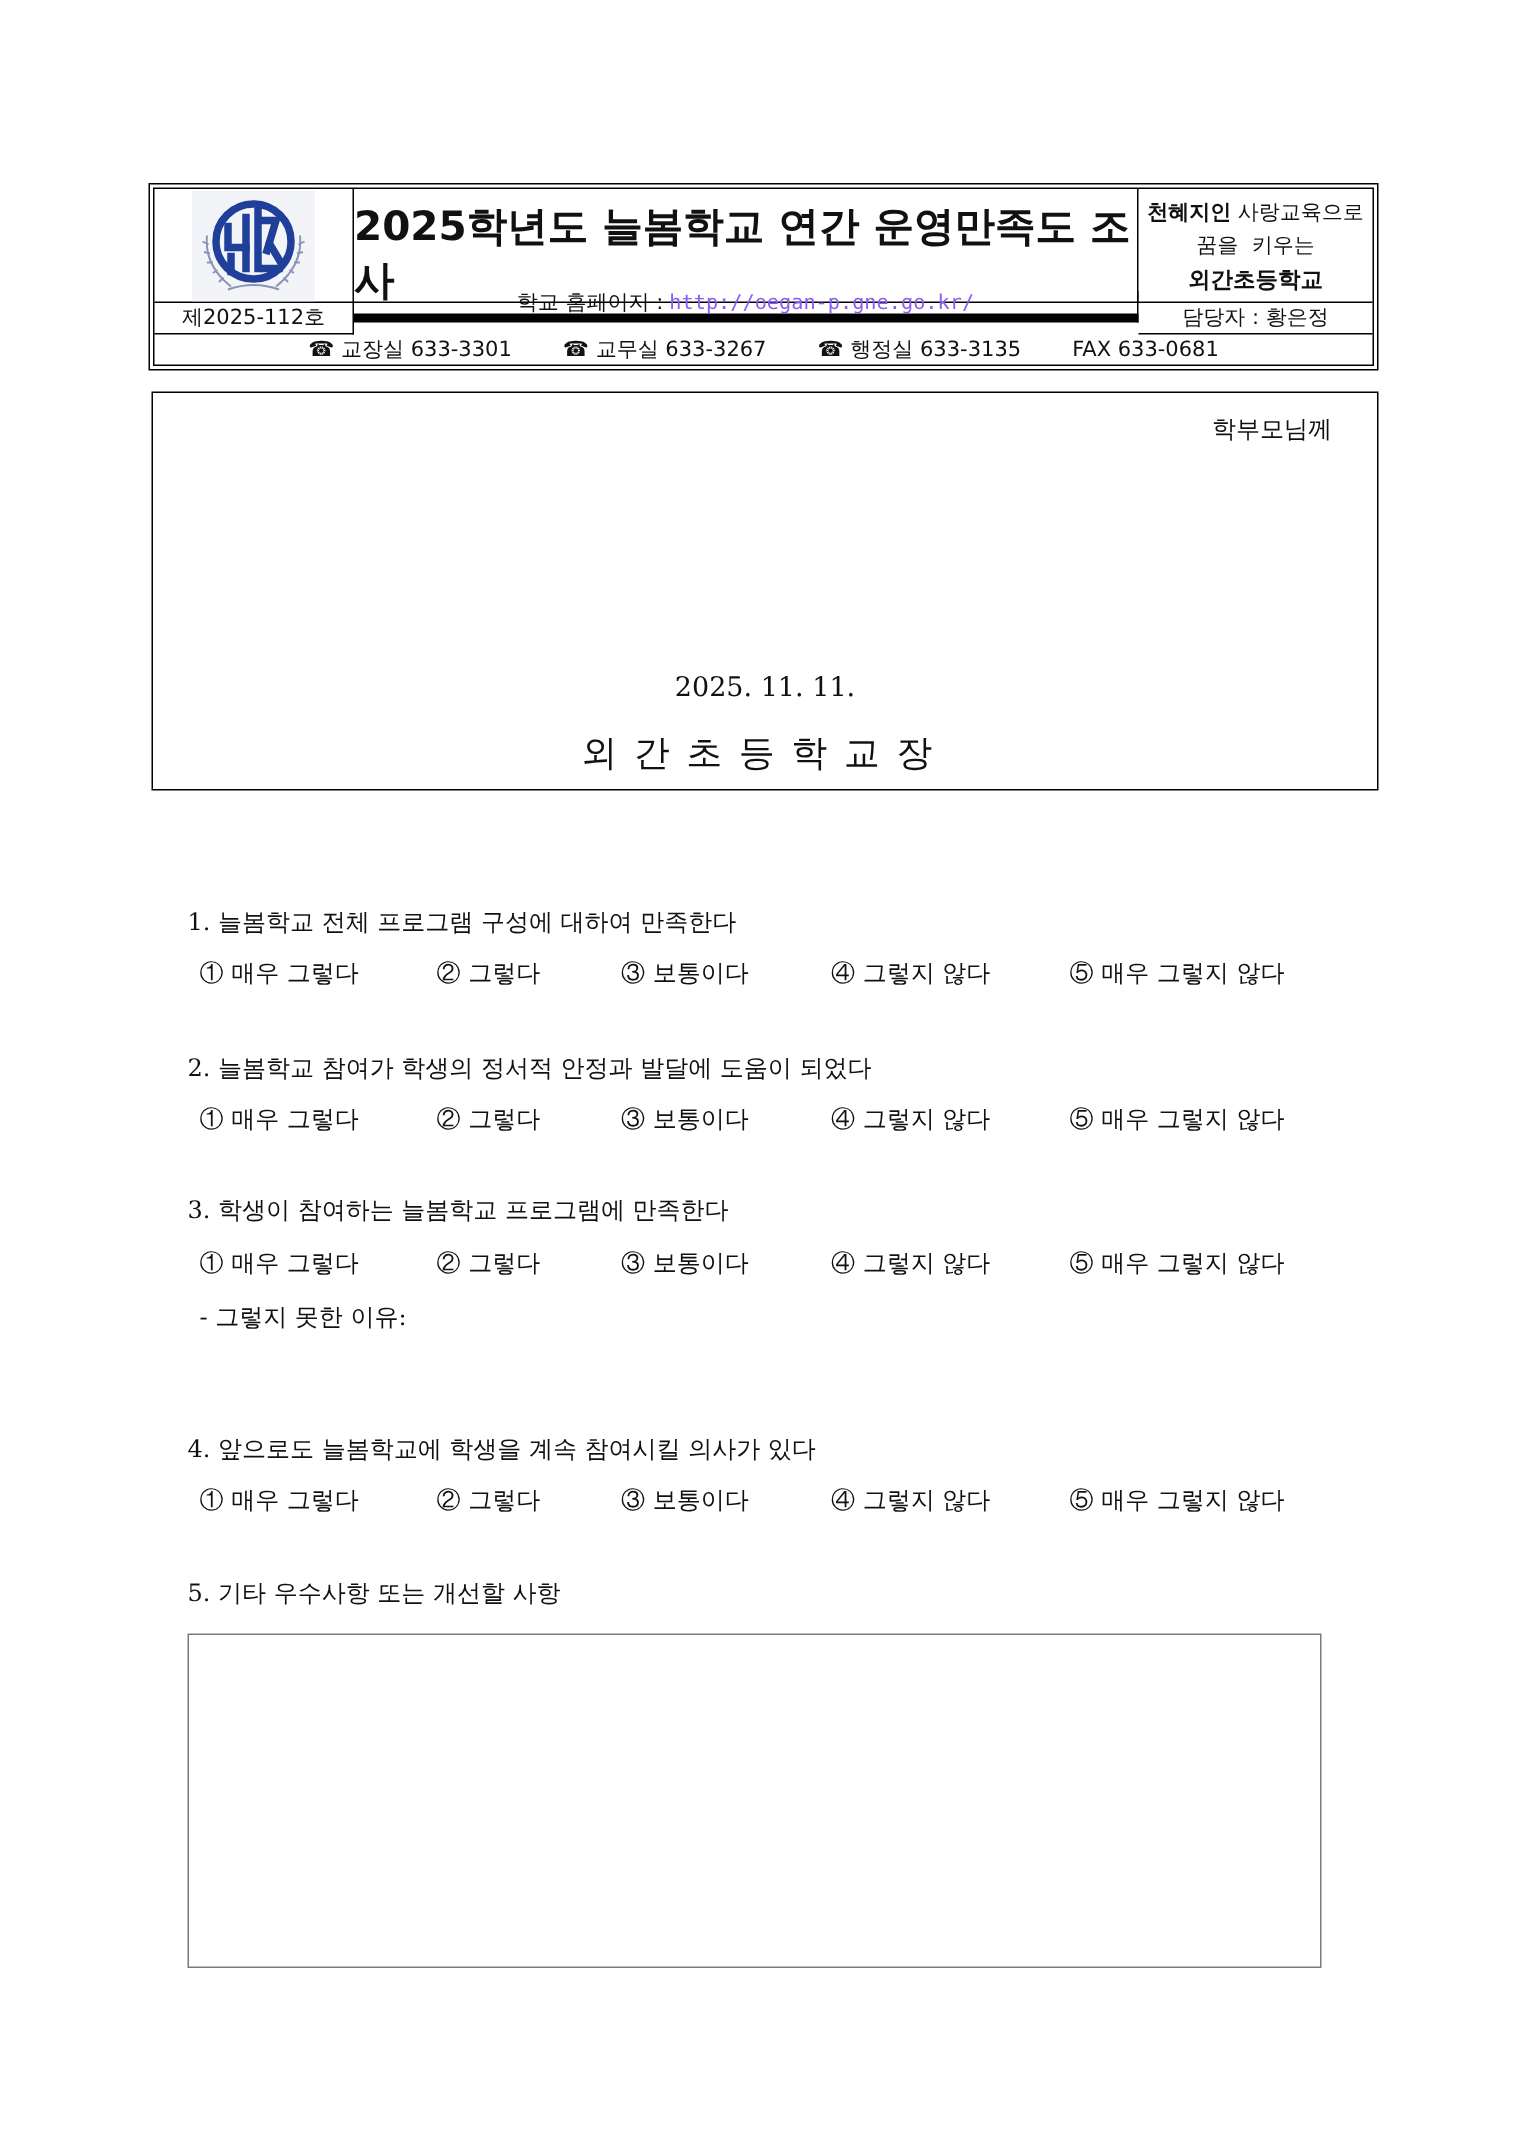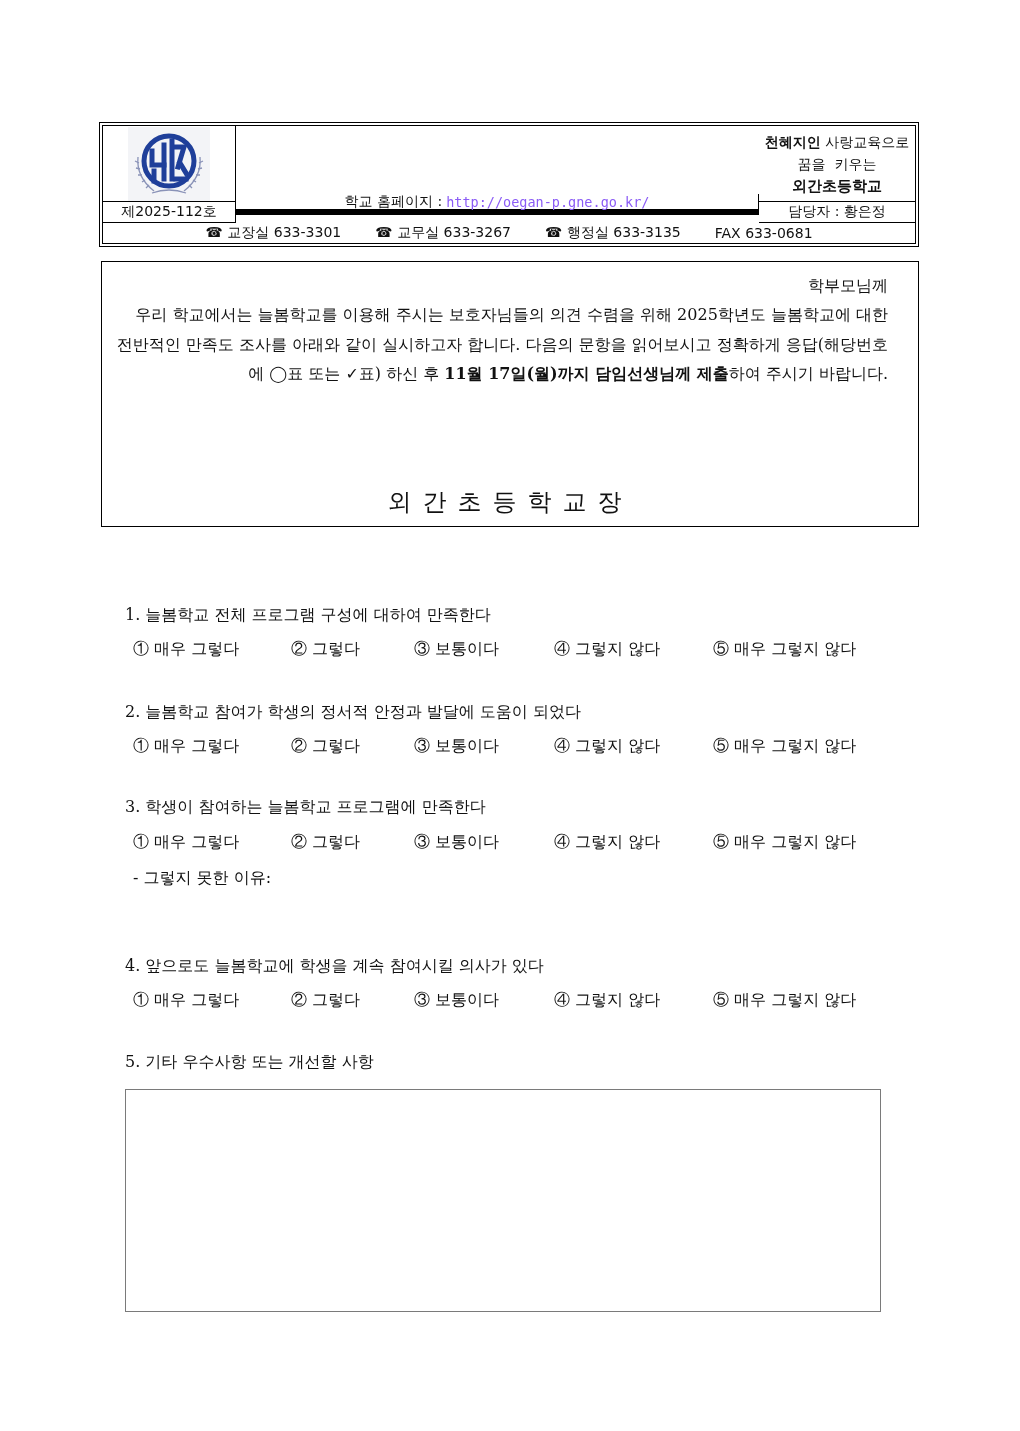--- a/index.html
+++ b/index.html
@@ -70,20 +70,21 @@
           <path d="M24 24 L24 38 L36 38"></path>
           <path d="M36 18 L36 52"></path>
           <path d="M44 14 L44 52"></path>
           <path d="M48 20 L56 20 L50 40"></path>
           <path d="M52 36 L58 46"></path>
           <path d="M26 44 L26 54"></path>
           <path d="M48 52 L58 52"></path>
         </g>
       </svg>
     </div>
+    <div class="cell c-title">2025학년도 늘봄학교 연간 운영만족도 조사</div>
     <div class="cell c-motto">
       <div><span class="b">천혜지인</span><span> 사랑교육으로</span></div>
       <div style="white-space:pre">꿈을  키우는</div>
       <div class="big">외간초등학교</div>
     </div>
     <div class="cell c-docno">제2025-112호</div>
     <div class="cell c-home">
       <span>학교 홈페이지 :</span>
       <span class="url">http://oegan-p.gne.go.kr/</span>
     </div>
@@ -92,21 +93,21 @@
       <span class="item"><span>☎</span> <span>교장실 633-3301</span></span>
       <span class="item"><span>☎</span> <span>교무실 633-3267</span></span>
       <span class="item"><span>☎</span> <span>행정실 633-3135</span></span>
       <span class="item">FAX 633-0681</span>
     </div>
   </div>
 </div>
 
 <div class="notice">
   <p class="greet">학부모님께</p>
-  <p class="para"><span>우리 학교에서는 늘봄학교를 이용해 주시는 보호자님들의 의견 수렴을 위해 2025학년도 늘봄학교에 대한 전반적인 만족도 조사를 아래와 같이 실시하고자 합니다. 다음의 문항을 읽어보시고 정확하게 응답(해당번호에 ◯표 또는 ✓표) 하신 후 </span><b>11월 17일(월)까지 담임선생님께 제출</b><span>하여 주시기 바랍니다.</span></p>
+  <div class="date">2025. 11. 11.</div>
   <div class="signer">외간초등학교장</div>
 </div>
 
 <div class="q" style="top:605px">1. 늘봄학교 전체 프로그램 구성에 대하여 만족한다</div>
 <div class="opts" style="top:639px">
   <span class="opt" style="left:0">① 매우 그렇다</span>
   <span class="opt" style="left:158px">② 그렇다</span>
   <span class="opt" style="left:281px">③ 보통이다</span>
   <span class="opt" style="left:421px">④ 그렇지 않다</span>
   <span class="opt" style="left:580px">⑤ 매우 그렇지 않다</span>

